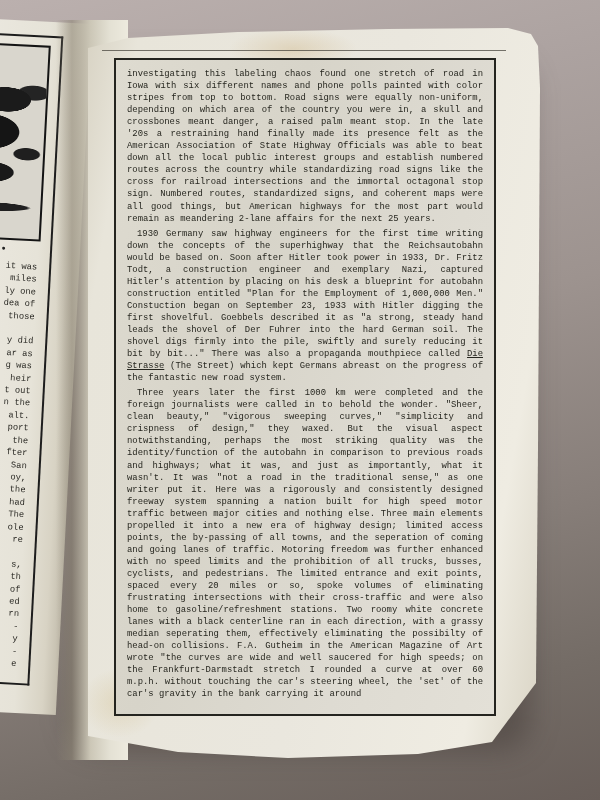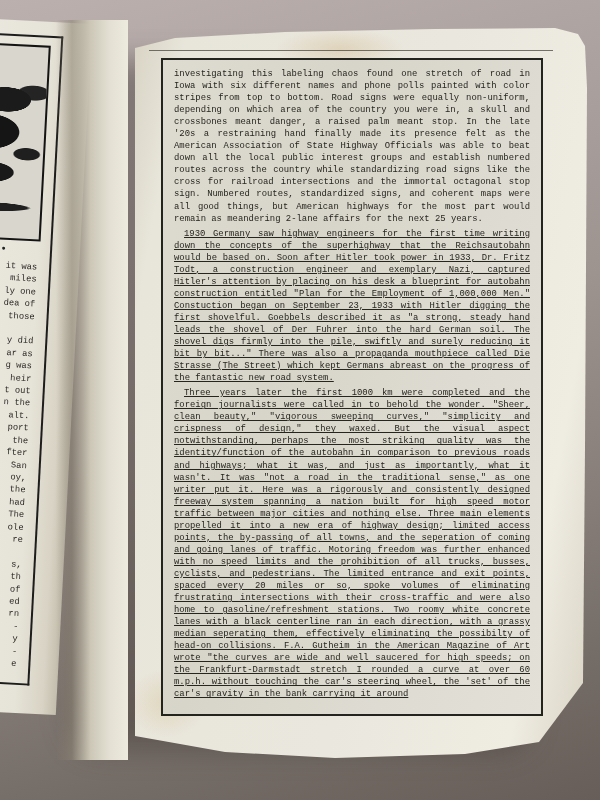--- a/index.html
+++ b/index.html
@@ -41,38 +41,37 @@
   
   .spine{
     position:absolute;left:56px;top:20px;width:72px;height:740px;
     background:linear-gradient(90deg,rgba(140,132,116,0) 0%,rgba(140,132,116,0.55) 22%,#ccc7b7 48%,#e4e1d4 75%,#edeade 100%);
   }
   
   .main-page{
     position:absolute;left:88px;top:28px;width:452px;height:738px;
     background:linear-gradient(100deg,#d8d3c4 0%,#e8e5da 9%,#eae7de 55%,#efece2 86%,#dbd6c7 98%);
     clip-path:polygon(0px 20px,40px 10px,150px 4px,300px 1px,420px 0px,443px 6px,450px 18px,452px 60px,450px 420px,448px 655px,404px 714px,330px 726px,200px 730px,90px 724px,0px 708px);
-    margin-left:47px;
   }
   .stain-top{position:absolute;left:140px;top:0px;width:130px;height:42px;
     background:radial-gradient(ellipse at center,rgba(199,168,110,0.30),rgba(199,168,110,0) 70%);}
   .stain-bottom{position:absolute;left:-8px;top:640px;width:80px;height:70px;
     background:radial-gradient(ellipse at center,rgba(208,188,138,0.35),rgba(208,188,138,0) 70%);}
   .outer-rule-top{position:absolute;left:14px;right:34px;top:22px;border-top:1px solid rgba(62,60,52,0.7);}
   .text-block{
     position:absolute;left:26px;top:30px;width:382px;height:658px;box-sizing:border-box;
     border:2px solid #24241f;
     background:linear-gradient(105deg,#dedbd0 0%,#d7d4c9 35%,#dedbd2 70%,#e3e0d7 100%);
     padding:8px 11px;
     font-size:8.9px;line-height:12.05px;text-align:justify;color:#26261f;
     overflow:hidden;
   }
   .para{margin:0;}
   .para + .para{margin-top:3px;}
-  .para.indent{text-indent:10px;text-decoration:underline;}
+  .para.indent{text-indent:10px;}
   .u{text-decoration:underline;text-underline-offset:1px;}
 </style>
 </head>
 <body>
 
 <div class="scene">
   <div class="page-shadow"></div>
 
   <div class="left-page">
     <div class="lp-top-rule"></div>

